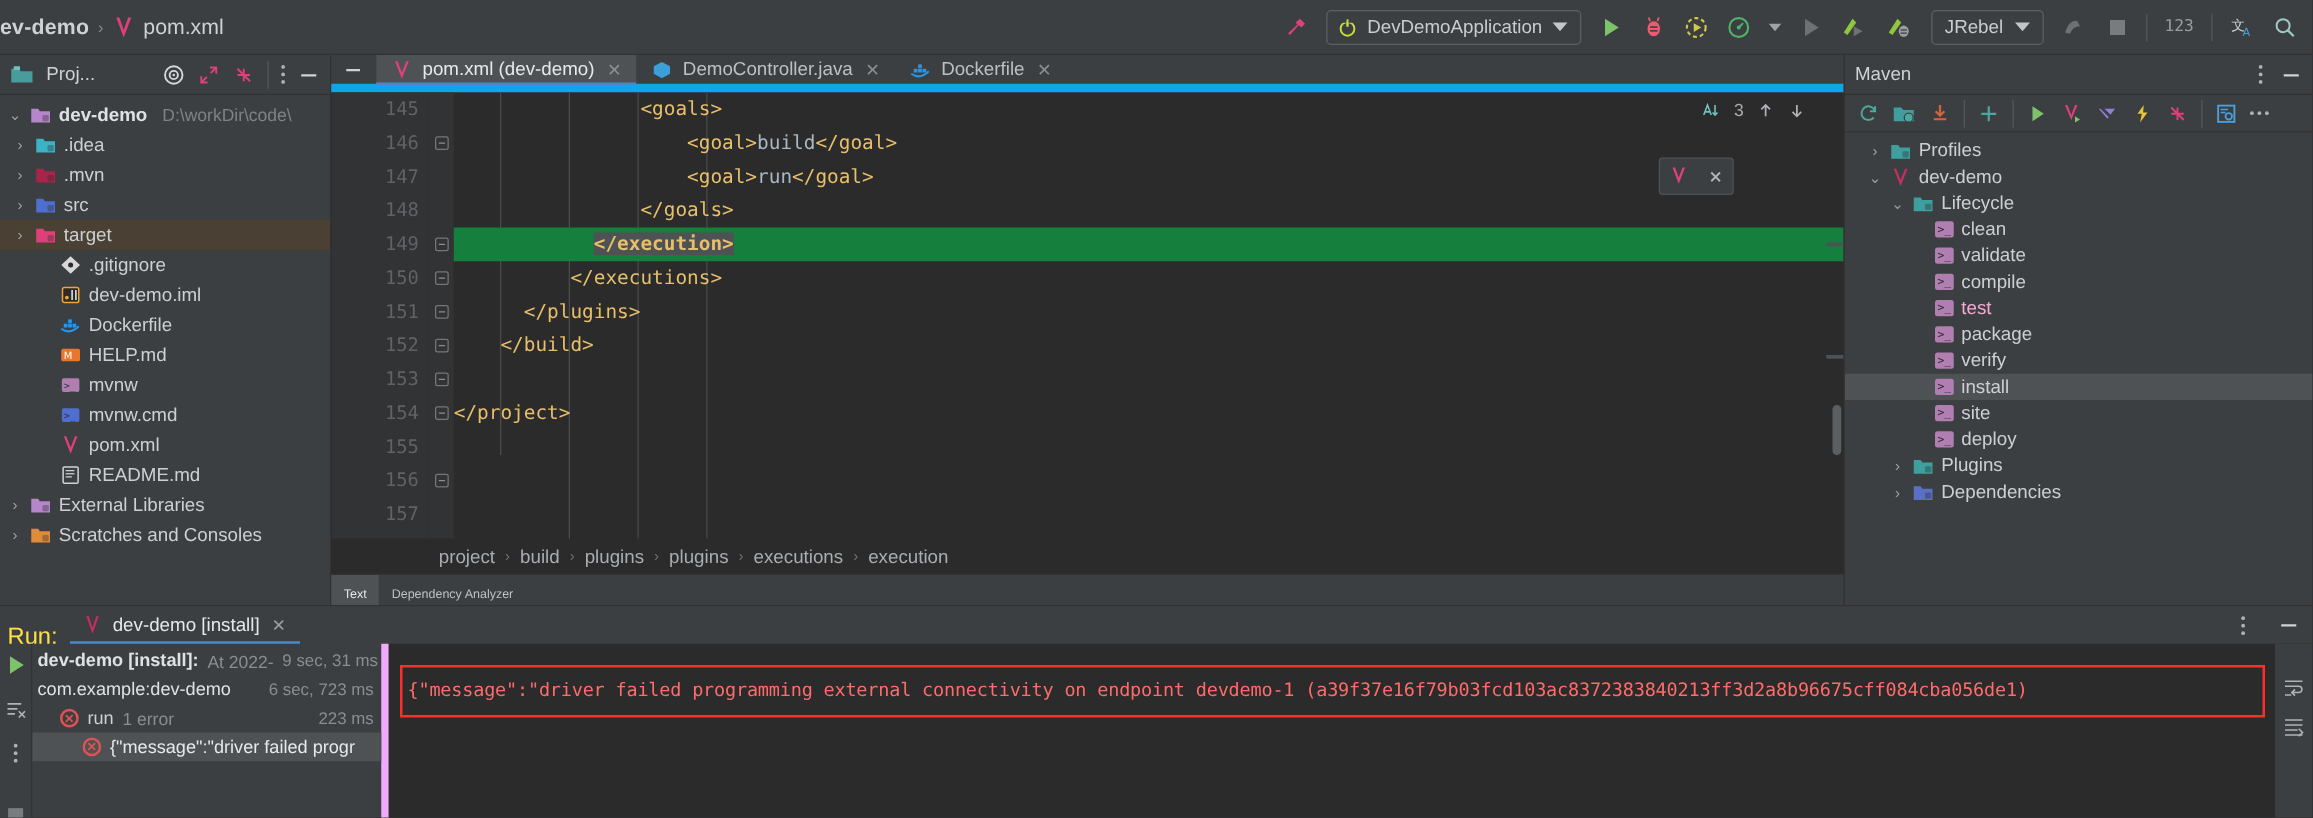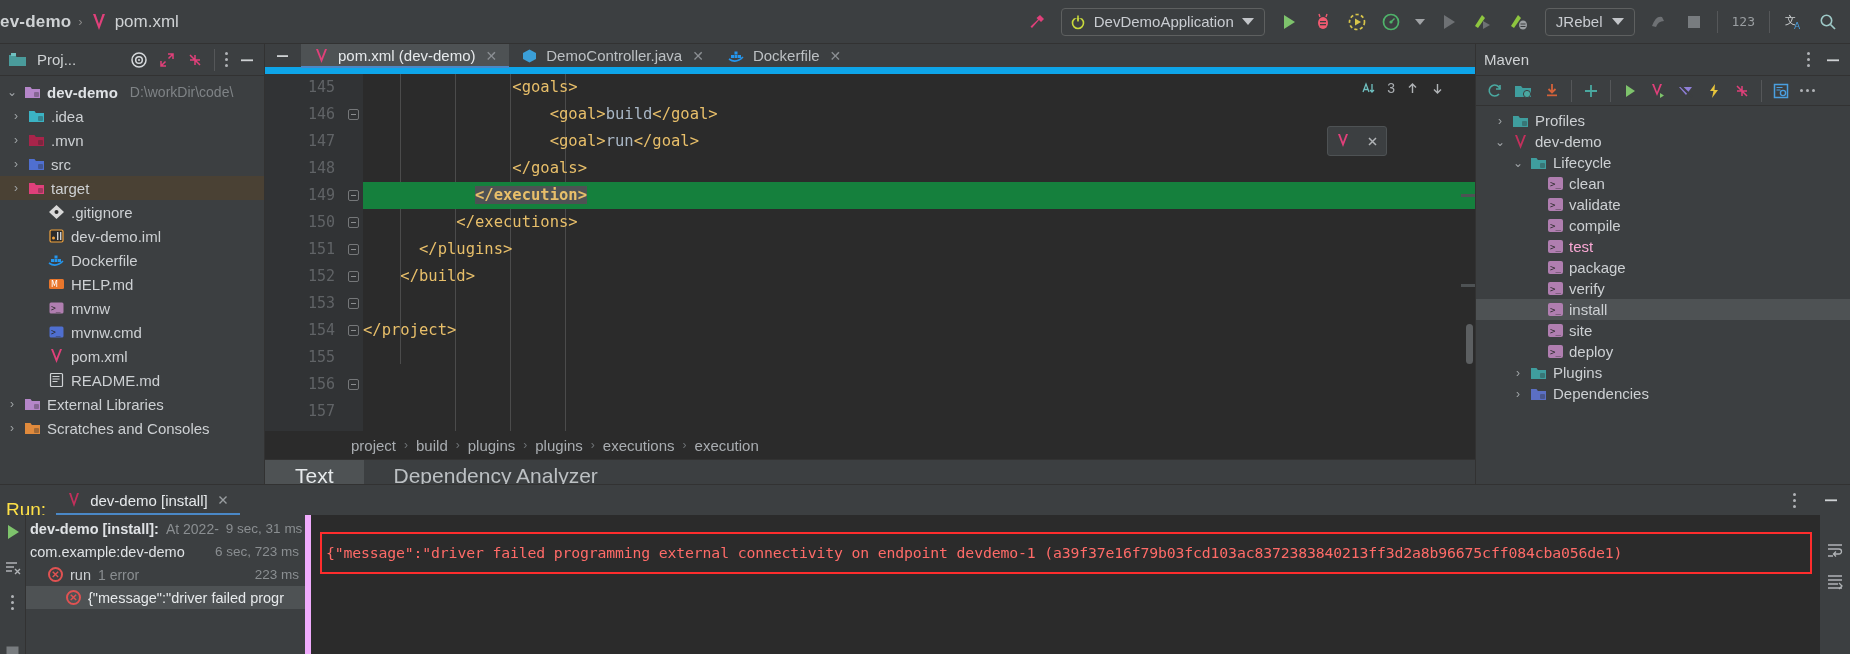--- a/index.html
+++ b/index.html
@@ -131,21 +131,21 @@
   .bread-bar {
     height: 28px; display: flex; align-items: center; gap: 8px;
     padding-left: 86px; background: #2b2b2b; font-size: 15px; color: #a9adb1;
   }
   .bread-bar .sepb { color: #6d7174; font-size: 12px; }
   .bottom-tabs {
     height: 32px; background: #3c3f41; display: flex; align-items: stretch;
     border-top: 1px solid #323232;
   }
   .btab {
-    display: flex; align-items: center; padding: 0 30px; font-size: 21px; color: #bcc0c3;
+    display: flex; align-items: center; padding: 0 10px; font-size: 10px; color: #bcc0c3;
     position: relative;
   }
   .btab.active { background: #4e5254; color: #e6e9eb; }
   .btab.active::after { content:''; position:absolute; left:0; bottom:0; width:100%; height:2px; background:#4a88c7; }
 
   
   .maven-panel {
     position: absolute; left: 1475px; top: 44px; width: 375px; height: 440px;
     background: #3c3f41; border-left: 1px solid #323232;
   }

